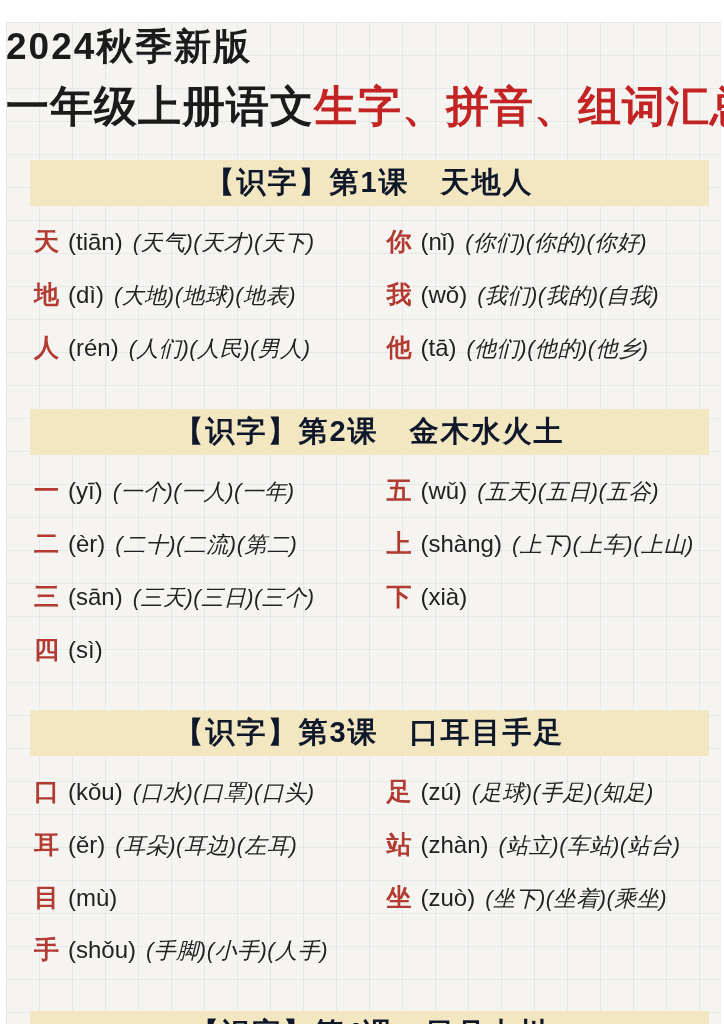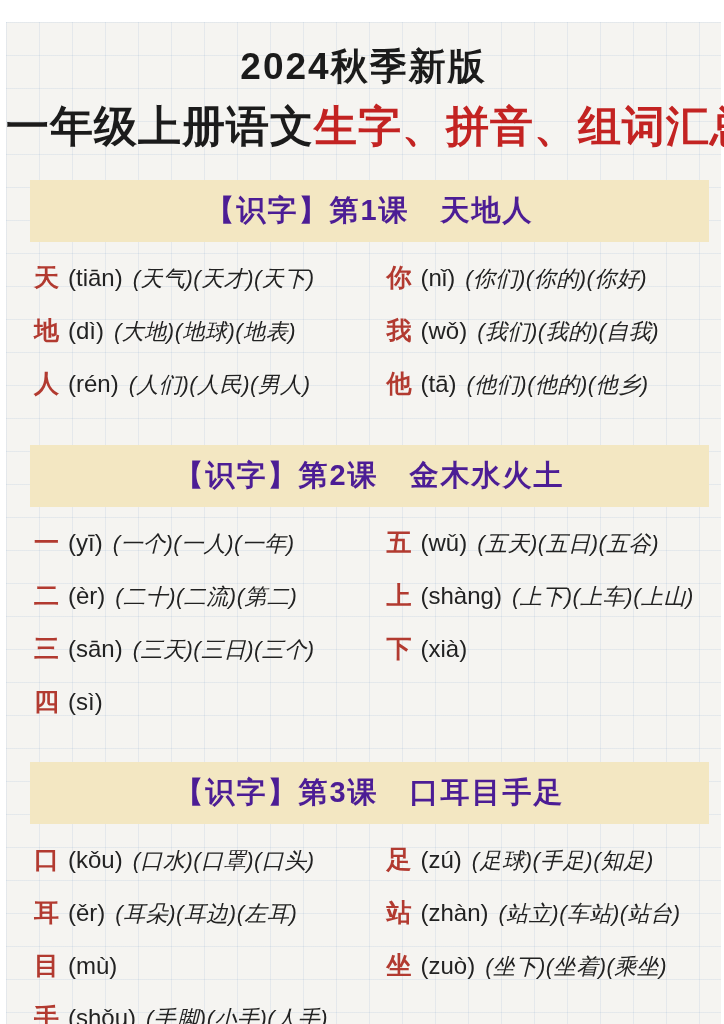--- a/index.html
+++ b/index.html
@@ -7,32 +7,32 @@
     font-family:"Liberation Sans", sans-serif; }
   .paper {
     position:absolute; top:22px; left:6px; right:3px; bottom:0;
     background-color:#f5f4f1;
     background-image:
       linear-gradient(to right, rgba(140,170,210,0.16) 1px, transparent 1px),
       linear-gradient(to bottom, rgba(140,170,210,0.16) 1px, transparent 1px);
     background-size:33px 33px;
   }
   .title {
-    text-align:center; font-size:37px; font-weight:bold; color:#1b1b1b;
-    margin-top:20px; letter-spacing:2px;
+    font-size:37px; font-weight:bold; color:#1b1b1b;
+    margin-top:0; letter-spacing:2px;
   }
   .subtitle {
     text-align:center; font-size:43px; font-weight:bold; color:#1b1b1b;
     margin-top:6px; letter-spacing:1px; white-space:nowrap;
   }
   .subtitle .red { color:#c32322; }
   .band {
-    margin:24px 12px 0 24px; height:62px; background:#f3e7c2;
+    margin:24px 12px 0 24px; height:46px; background:#f3e7c2;
     display:flex; align-items:center; justify-content:center;
-    font-size:29px; font-weight:bold; color:#4c1d95; letter-spacing:2px;
+    font-size:29px; font-weight:bold; color:#0f172a; letter-spacing:2px;
   }
   .cols { display:flex; padding:20px 6px 0 28px; }
   .col { width:50%; }
   .col.right { padding-left:12px; }
   .row {
     display:flex; align-items:baseline; white-space:nowrap;
     margin-bottom:21px; line-height:30px;
   }
   .char { color:#b23a30; font-size:25px; font-weight:bold; margin-right:9px; }
   .pinyin { color:#222; font-size:24px; margin-right:10px; }

